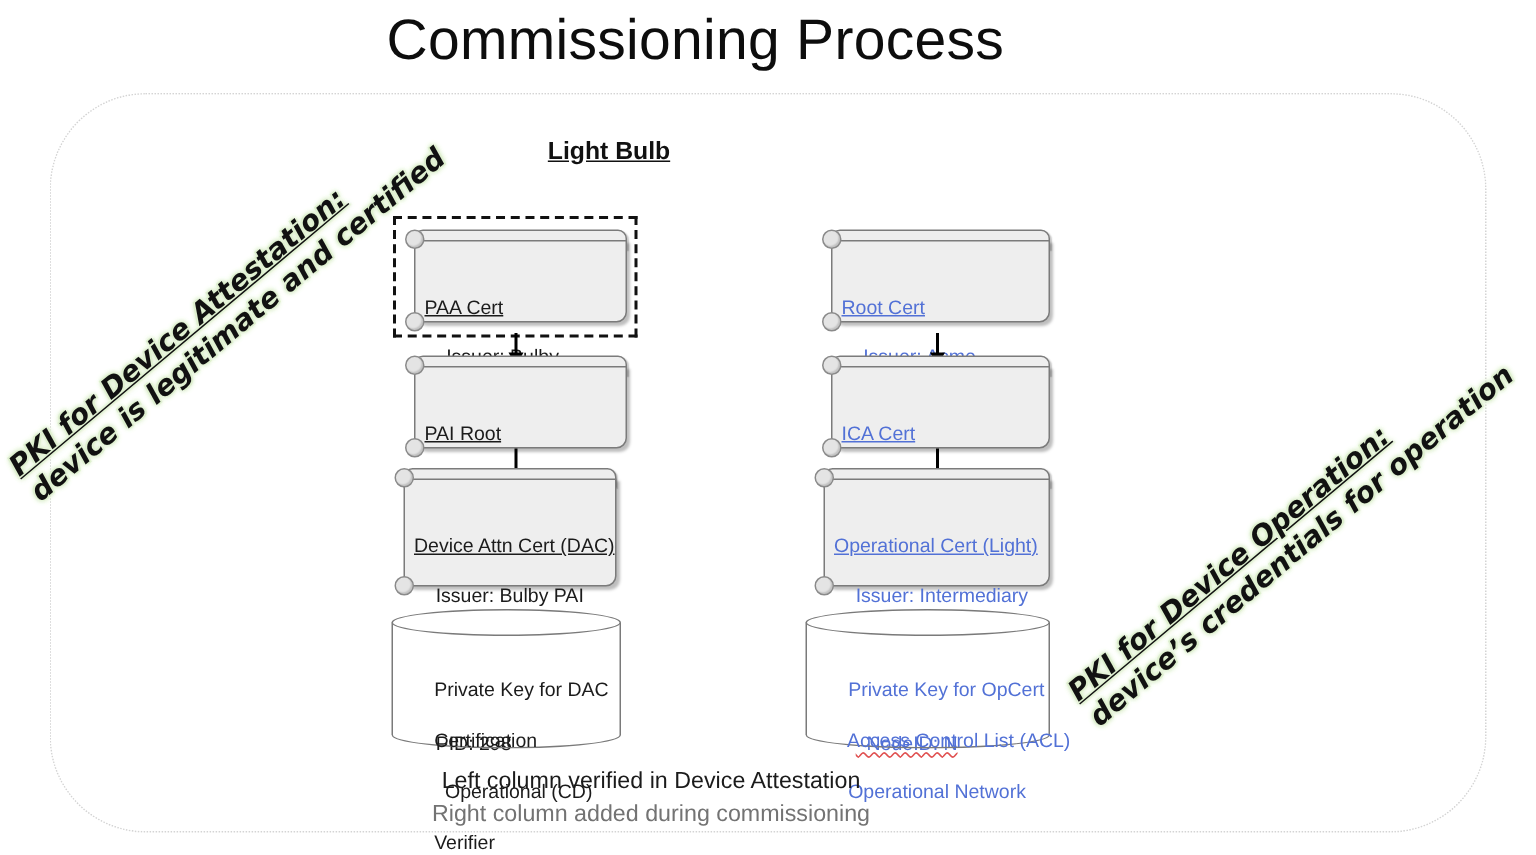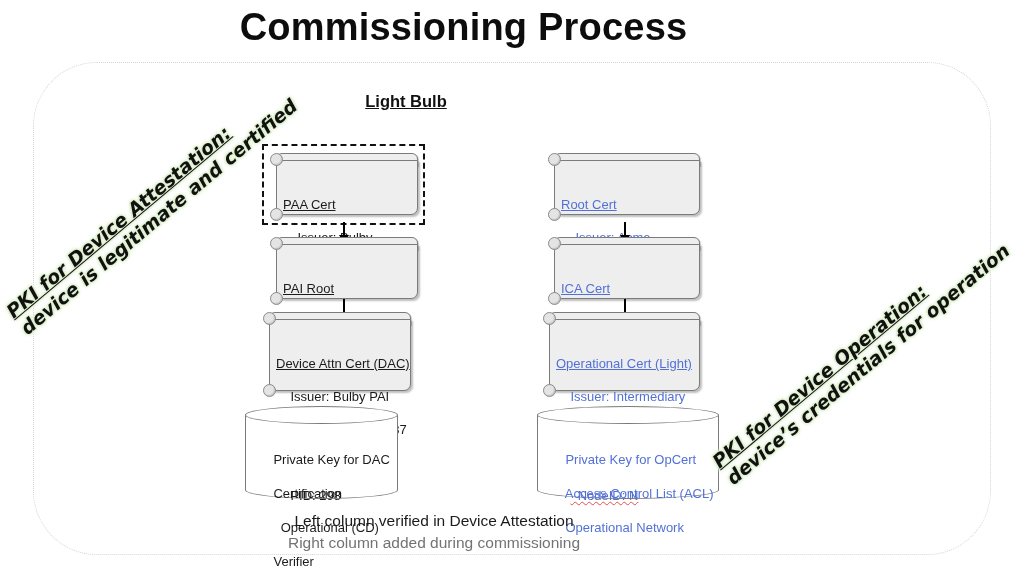--- a/index.html
+++ b/index.html
@@ -16,21 +16,21 @@
   }
 
   
   #page-title {
     position: absolute;
     top: 6px;
     left: 0;
     width: 927px;
     text-align: center;
     font-size: 38px;
-    font-weight: 700;
+    font-weight: 400;
     color: #0d0d0d;
     letter-spacing: 0.2px;
   }
 
   
   #outer-panel {
     position: absolute;
     left: 33px;
     top: 62px;
     width: 958px;
@@ -292,21 +292,21 @@
   <div class="curl bottom"></div>
   <div class="note-text">
     <span class="note-title">Device Attn Cert (DAC)</span>
     <span>Issuer: Bulby PAI</span><br>
     <span>Subject: Bulb 32487</span><br>
     <span>VID: 273</span><br>
     <span>PID: 298</span>
   </div>
 </div>
 
-<div class="cylinder" style="left:245px; top:406px; width:153px; height:93px;">
+<div class="cylinder" style="left:261px; top:406px; width:153px; height:93px;">
   <div class="cyl-mid"></div>
   <div class="cyl-top"></div>
   <div class="cyl-bottom"></div>
   <div class="cyl-text">
     <span>Private Key for DAC</span><br>
     <span>Certification</span><br>
     <span>  Operational (CD)</span><br>
     <span>Verifier</span>
   </div>
 </div>
@@ -350,21 +350,21 @@
   <div class="curl bottom"></div>
   <div class="note-text">
     <span class="note-title squiggle">Operational Cert (Light)</span>
     <span>Issuer: Intermediary</span><br>
     <span>Subject:</span><br>
     <span class="squiggle">  FabricID: F</span><br>
     <span class="squiggle">  NodeID: N</span>
   </div>
 </div>
 
-<div class="cylinder blue" style="left:537px; top:406px; width:182px; height:93px;">
+<div class="cylinder blue" style="left:537px; top:406px; width:163px; height:93px;">
   <div class="cyl-mid"></div>
   <div class="cyl-top"></div>
   <div class="cyl-bottom"></div>
   <div class="cyl-text">
     <span>Private Key for OpCert</span><br>
     <span>Access Control List (ACL)</span><br>
     <span>Operational Network</span>
   </div>
 </div>
 

